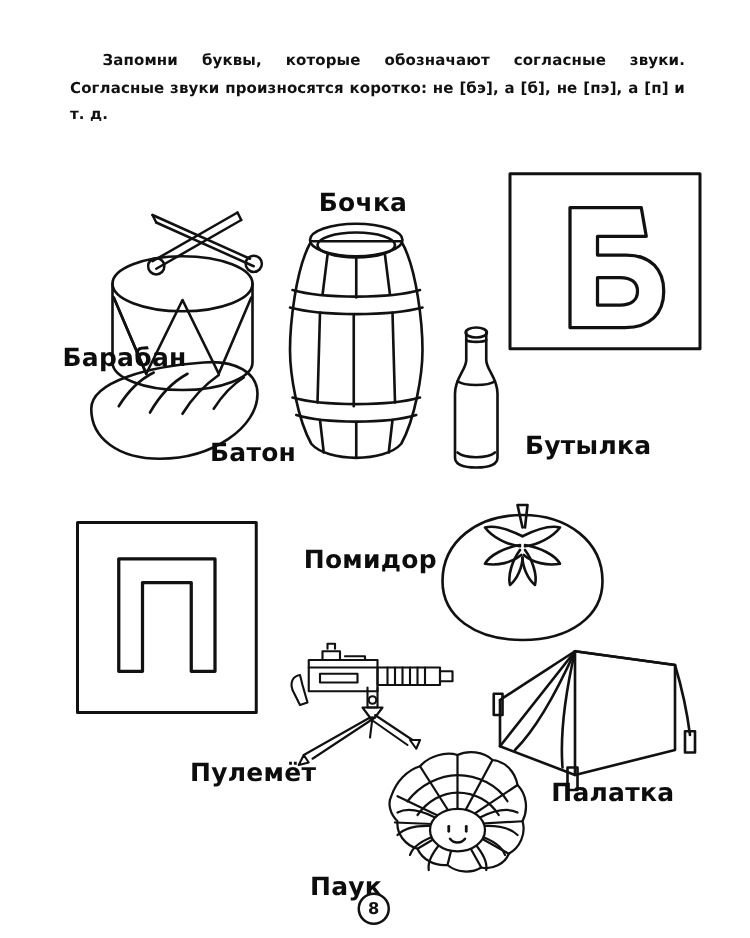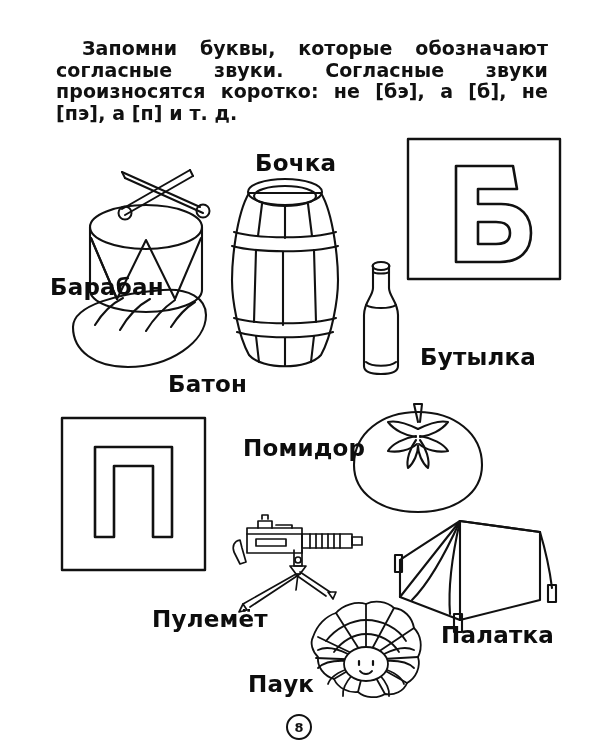--- a/index.html
+++ b/index.html
@@ -25,21 +25,21 @@
 
   
   .instructions {
     position: absolute;
     left: 56px;
     top: 38px;
     width: 492px;
   }
   .para {
     margin: 0;
-    font-size: 19px;
+    font-size: 12px;
     line-height: 21.5px;
     text-align: justify;
     text-justify: inter-word;
     letter-spacing: 0.1px;
     font-weight: 700;
     color: #111;
   }
   .para.normal {
     font-weight: 600;
   }
@@ -61,34 +61,34 @@
     top: 0;
     width: 600px;
     height: 750px;
     pointer-events: none;
   }
 
   
   .label {
     position: absolute;
     font-weight: 800;
-    font-size: 23px;
+    font-size: 20px;
     letter-spacing: 0.2px;
     color: #0d0d0d;
     white-space: nowrap;
     line-height: 1;
   }
   .lbl-barabad { left: 50px;  top: 276px; text-align: right; }
   .lbl-bochka  { left: 255px; top: 152px; }
-  .lbl-baton   { left: 168px; top: 373px; }
+  .lbl-baton   { left: 168px; top: 352px; }
   .lbl-butylka { left: 420px; top: 346px; }
   .lbl-pomidor { left: 243px; top: 437px; }
   .lbl-pulemet { left: 105px; top: 608px; margin-left: 47px; }
   .lbl-palatka { left: 424px; top: 624px; margin-left: 17px; }
-  .lbl-pauk    { left: 248px; top: 673px; }
+  .lbl-pauk    { left: 248px; top: 699px; }
 
   
   .page-num {
     position: absolute;
     left: 286px;
     top: 714px;
     width: 26px;
     height: 26px;
     border: 2px solid #111;
     border-radius: 50%;

